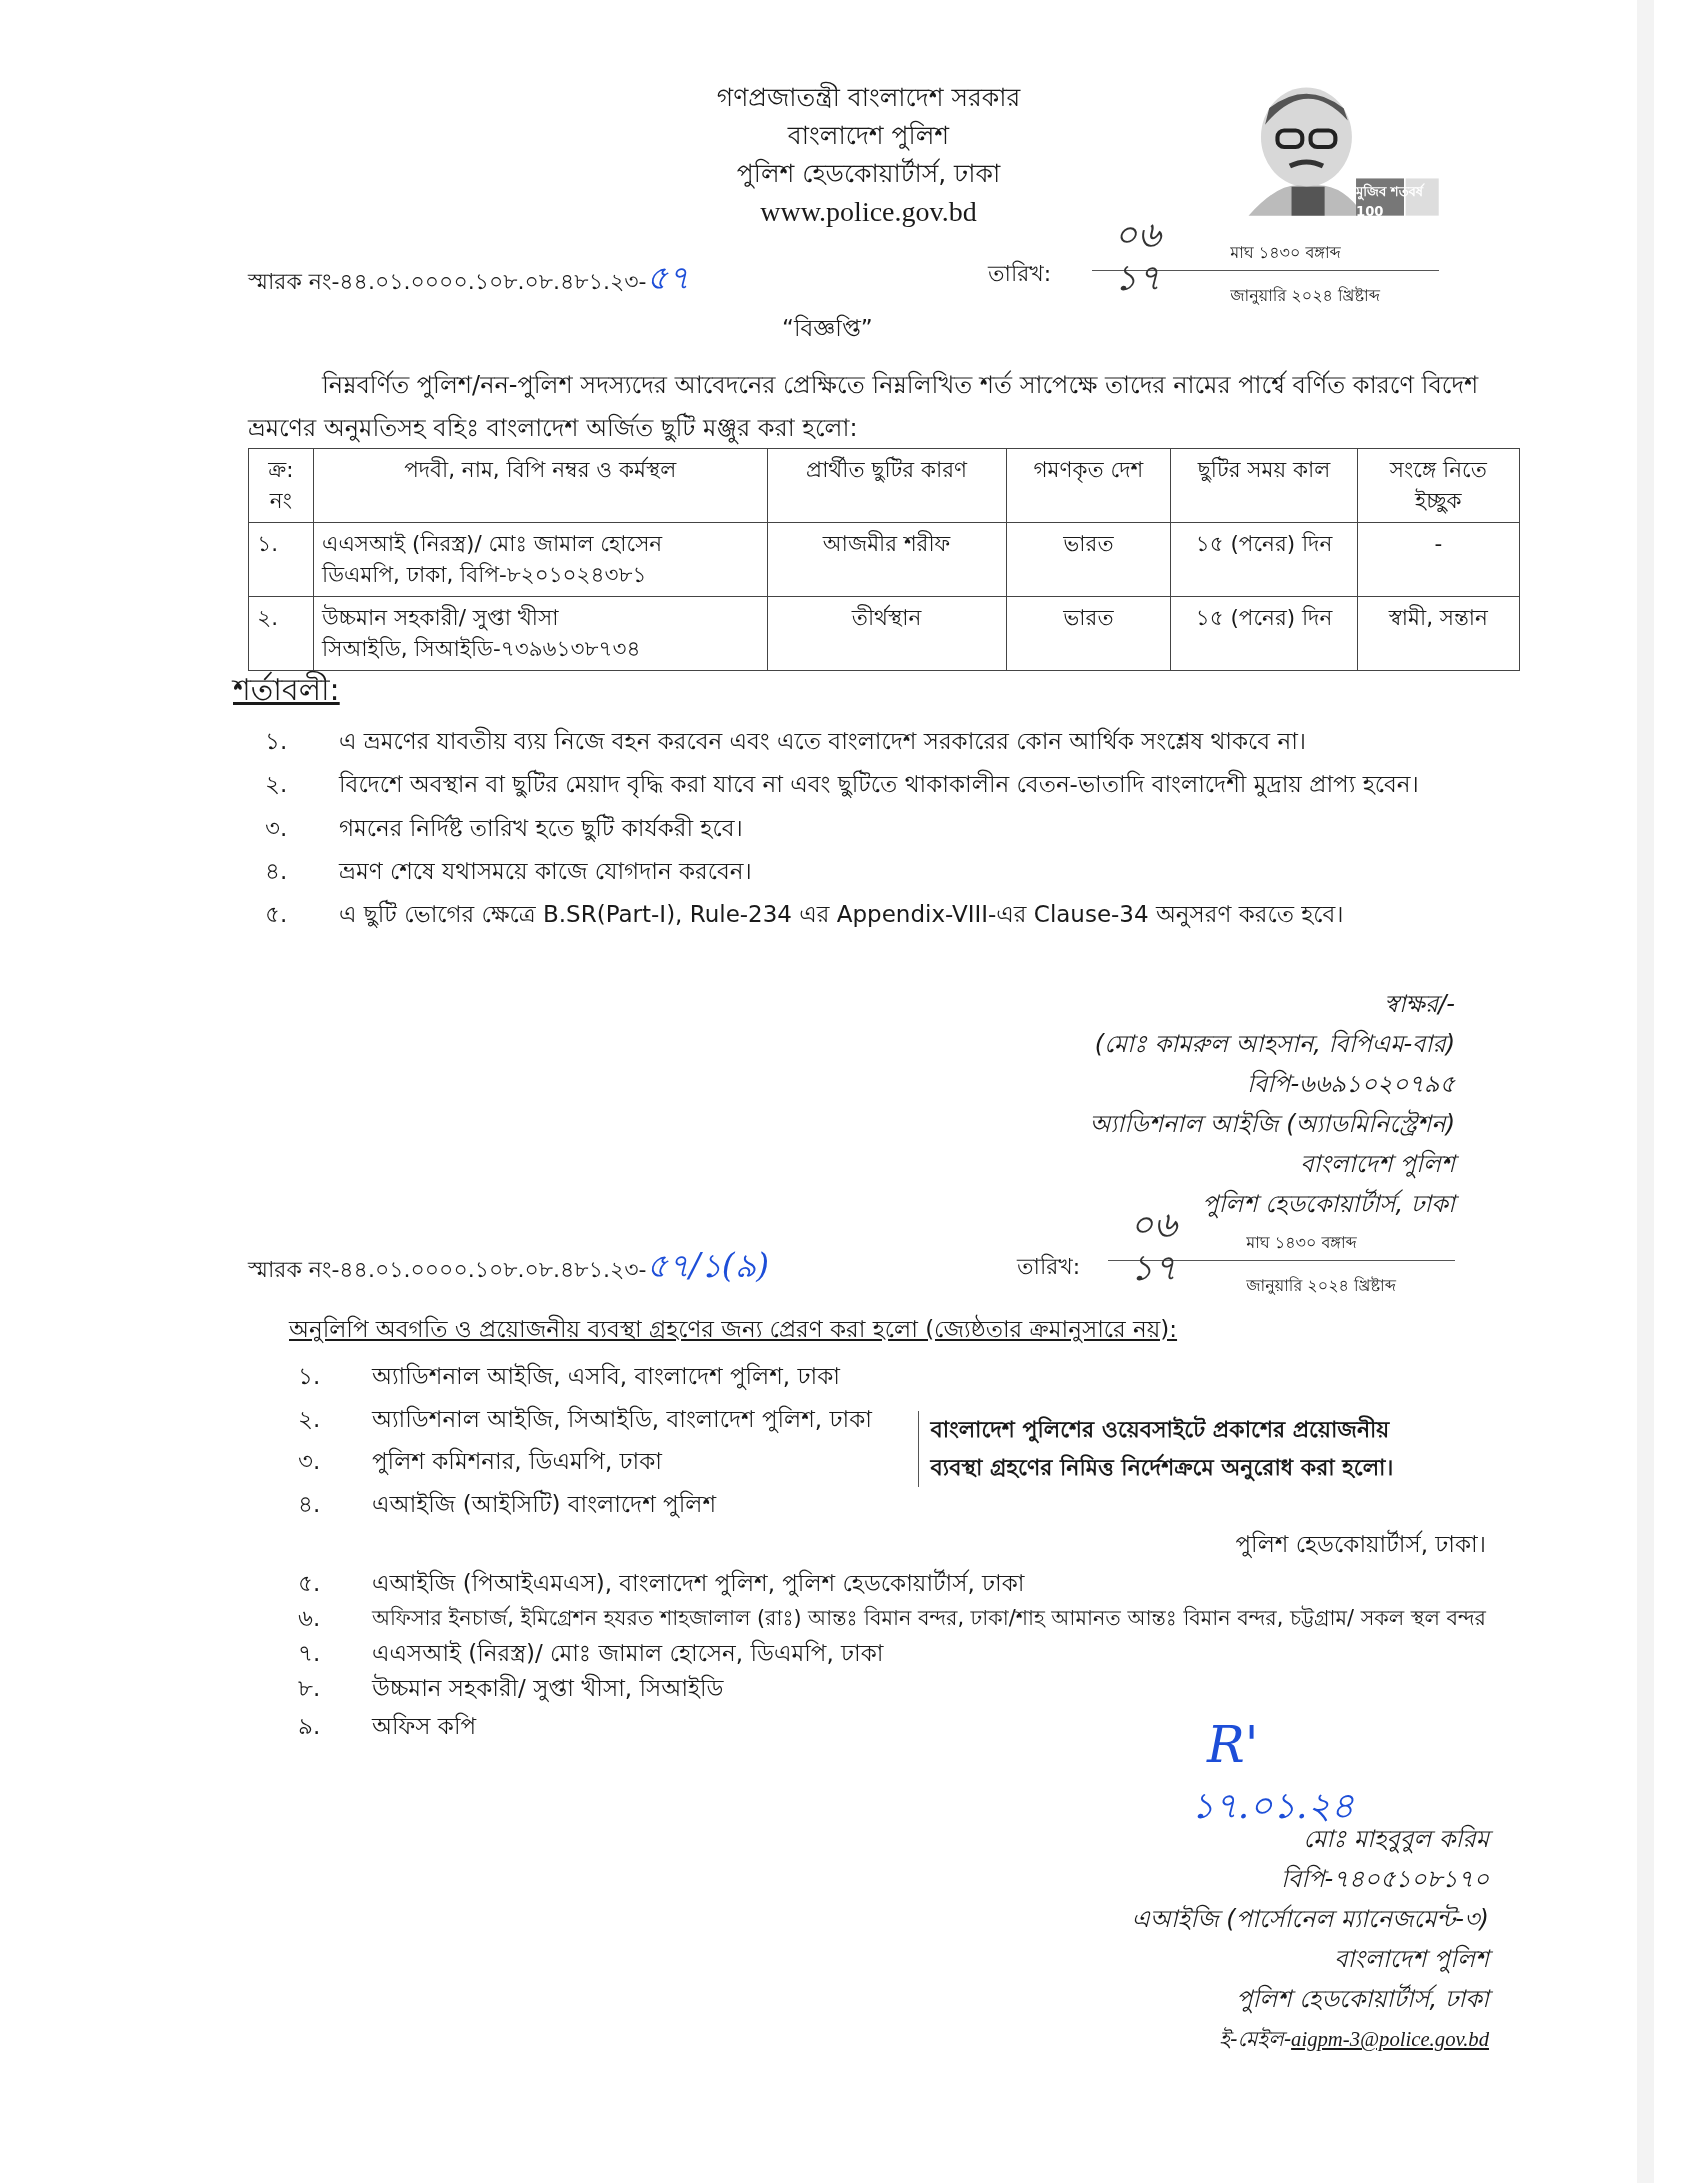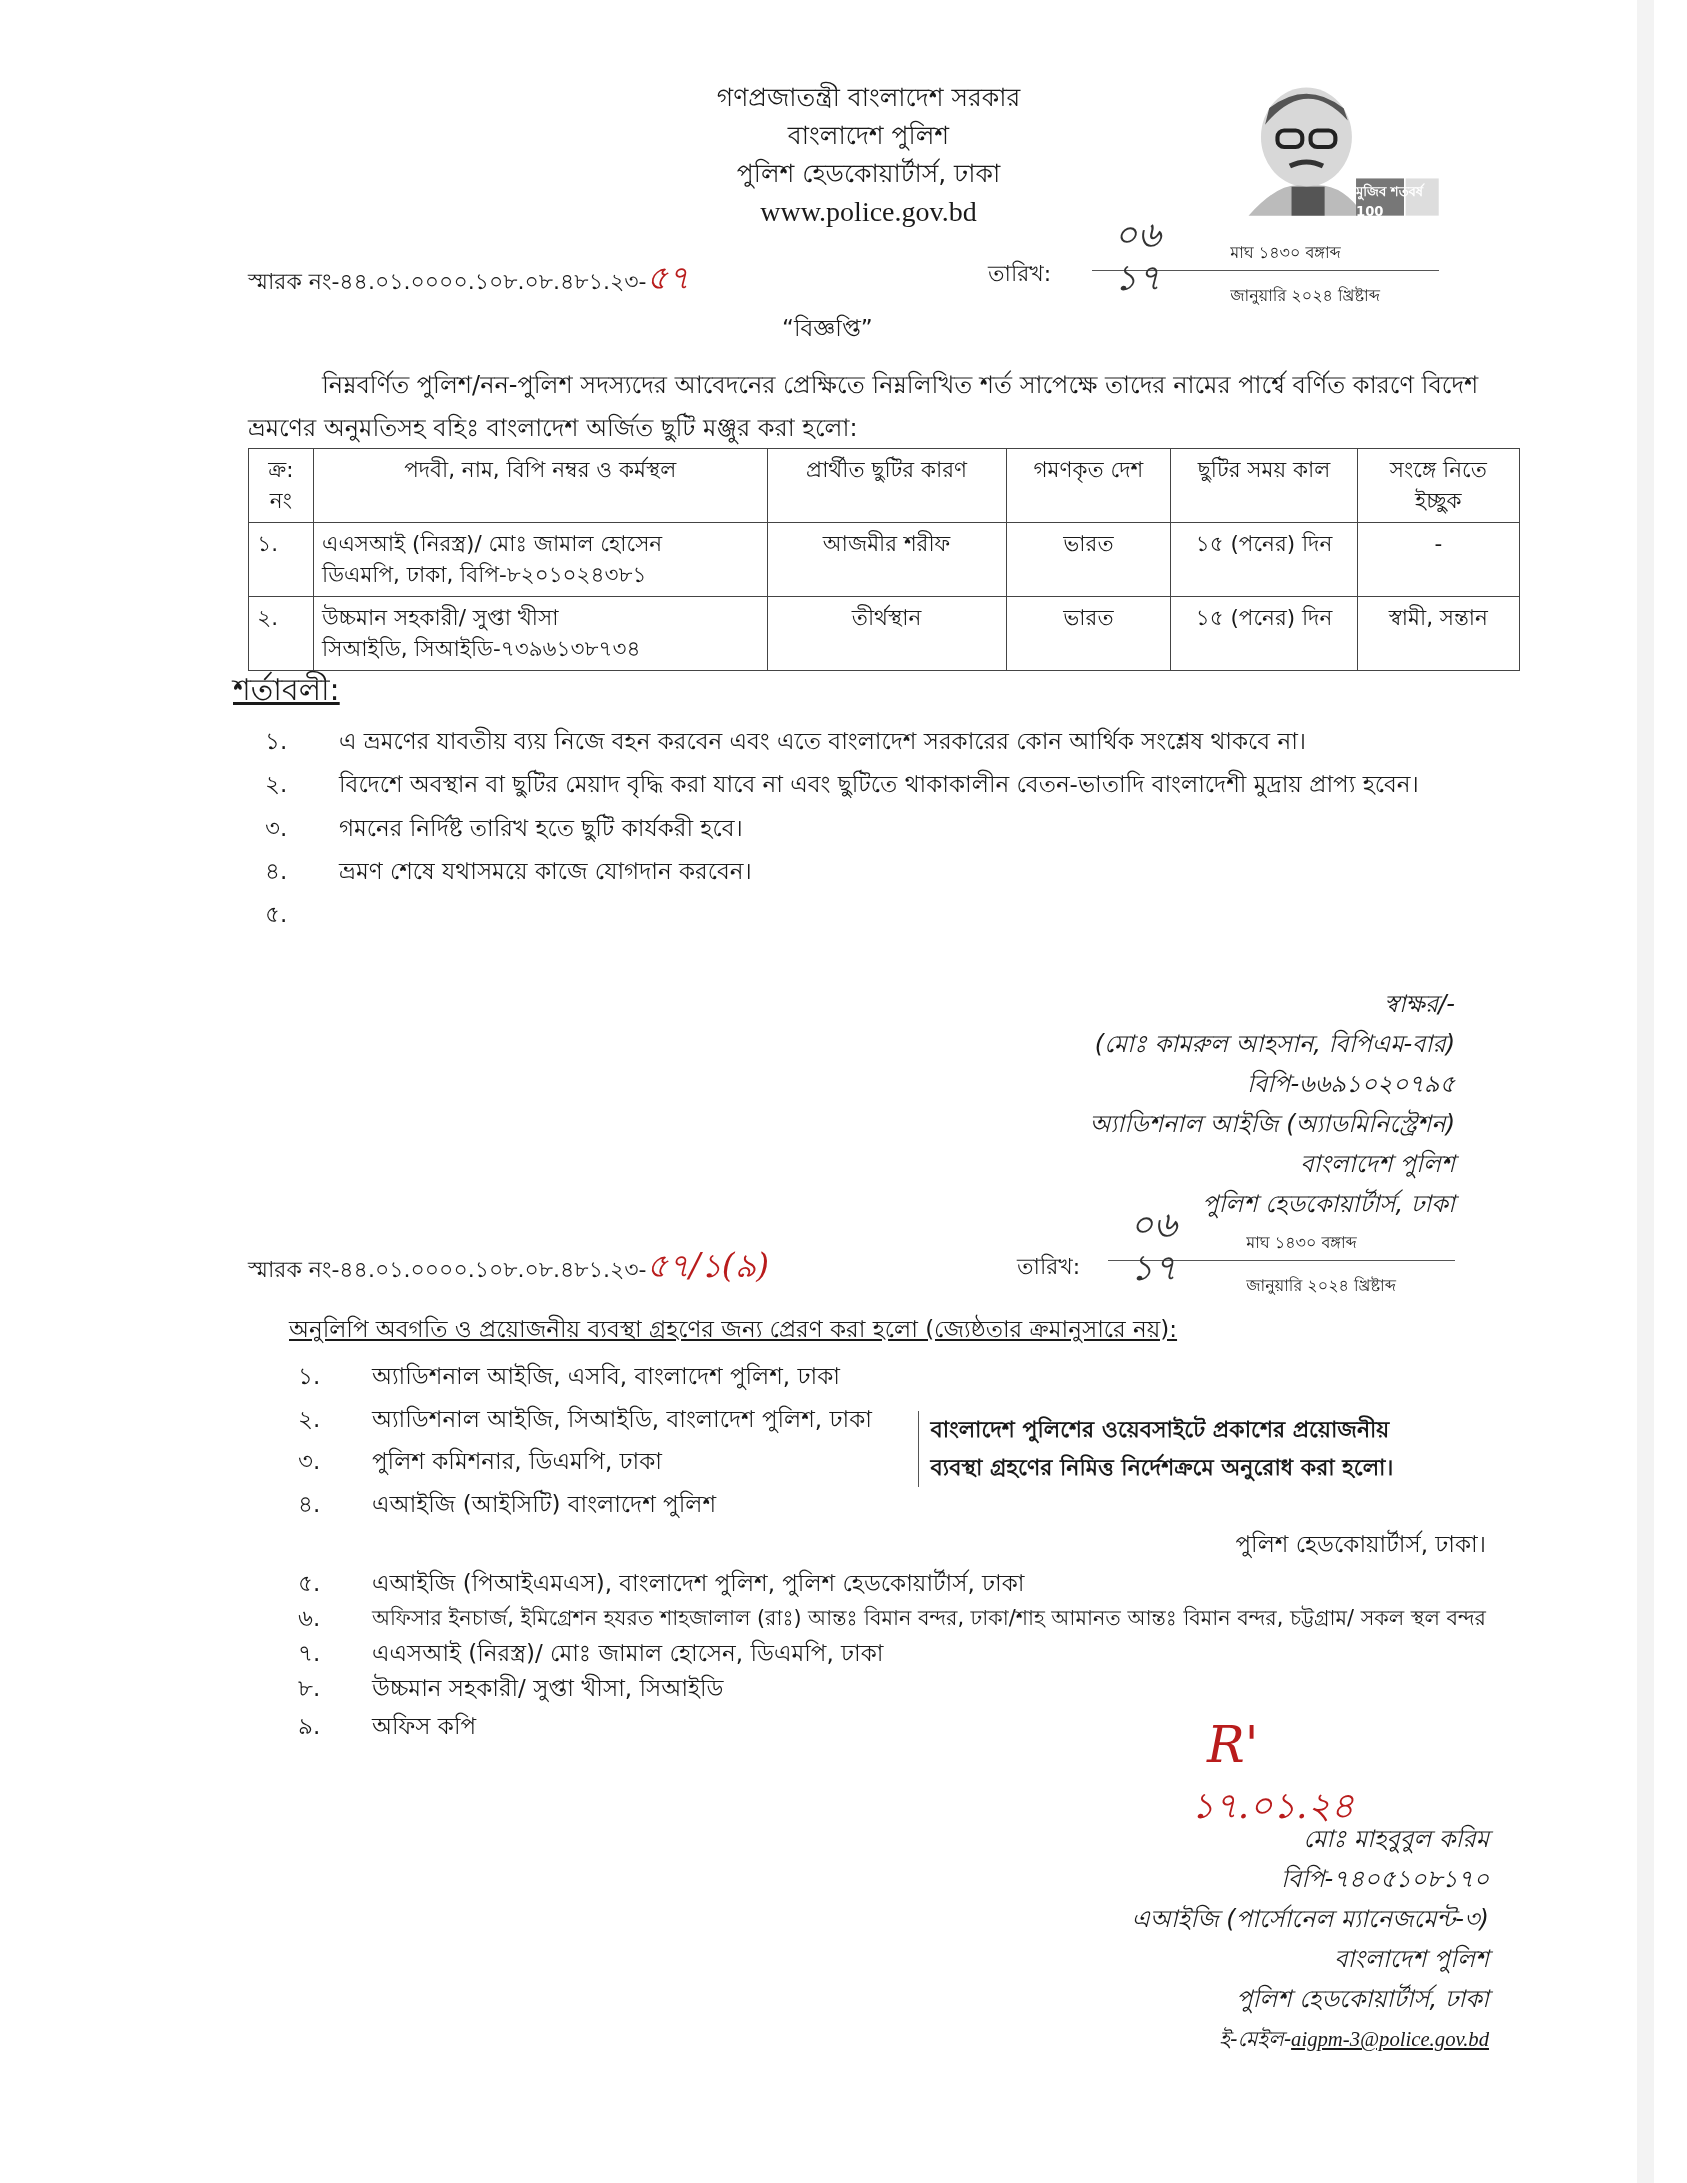--- a/index.html
+++ b/index.html
@@ -7,21 +7,21 @@
     width:1687px; height:2183px; background:#ffffff; position:relative; overflow:hidden;
     font-family:"DejaVu Sans", "Liberation Sans", sans-serif; color:#1a1a1a;
   }
   .scan-edge { position:absolute; left:1637px; top:0; width:16.5px; height:2183px; background:#f3f3f3; }
   .abs { position:absolute; }
   .center { text-align:center; }
   .hdr { left:579px; width:579px; font-size:25px; line-height:38px; }
   .hdr .url { font-family:"Liberation Serif", serif; font-size:28px; }
   .portrait { left:1232px; top:79px; width:215px; height:141px; }
   .memo { font-size:22px; }
-  .hand { font-family:"DejaVu Serif", serif; font-style:italic; font-size:33px; color:#b91c1c; }
+  .hand { font-family:"DejaVu Serif", serif; font-style:italic; font-size:33px; color:#1d4ed8; }
   .datebox { width:347px; }
   .datebox .row { display:flex; align-items:flex-end; height:35px;gap:39px; }
   .datebox .num { width:91px; font-size:36px; font-family:"DejaVu Serif", serif; font-style:italic; color:#333; text-align:center; }
   .datebox .txt { font-size:16px; padding-left:8.3px; }
   .datebox .line { border-top:1.7px solid #555; width:347px; margin:3.3px 0; }
   .date-label { font-size:22px; }
   .title { font-size:23px; }
   .para { left:248px; width:1274px; font-size:24px; line-height:43px; text-indent:74px; }
   table.grid { position:absolute; left:248px; top:448px; width:1272px; border-collapse:collapse; font-size:21.5px; }
   table.grid td, table.grid th { border:1.7px solid #444; font-weight:normal; vertical-align:top; padding:5px 8.3px; line-height:31px; }
@@ -132,20 +132,21 @@
   <div class="li" style="margin-bottom:3.3px;">
       <span class="n">৩.</span>
       <span>গমনের নির্দিষ্ট তারিখ হতে ছুটি কার্যকরী হবে।</span>
     </div>
   <div class="li" style="margin-bottom:3.3px;">
       <span class="n">৪.</span>
       <span>ভ্রমণ শেষে যথাসময়ে কাজে যোগদান করবেন।</span>
     </div>
   <div class="li">
       <span class="n">৫.</span>
+      <span>এ ছুটি ভোগের ক্ষেত্রে B.SR(Part-I), Rule-234 এর Appendix-VIII-এর Clause-34 অনুসরণ করতে হবে।</span>
     </div>
 </div>
 
 <div class="abs sig" style="left:959px;top:984px;">
   <div>স্বাক্ষর/-</div>
   <div>(মোঃ কামরুল আহসান, বিপিএম-বার)</div>
   <div>বিপি-৬৬৯১০২০৭৯৫</div>
   <div>অ্যাডিশনাল আইজি (অ্যাডমিনিস্ট্রেশন)</div>
   <div>বাংলাদেশ পুলিশ</div>
   <div>পুলিশ হেডকোয়ার্টার্স, ঢাকা</div>

